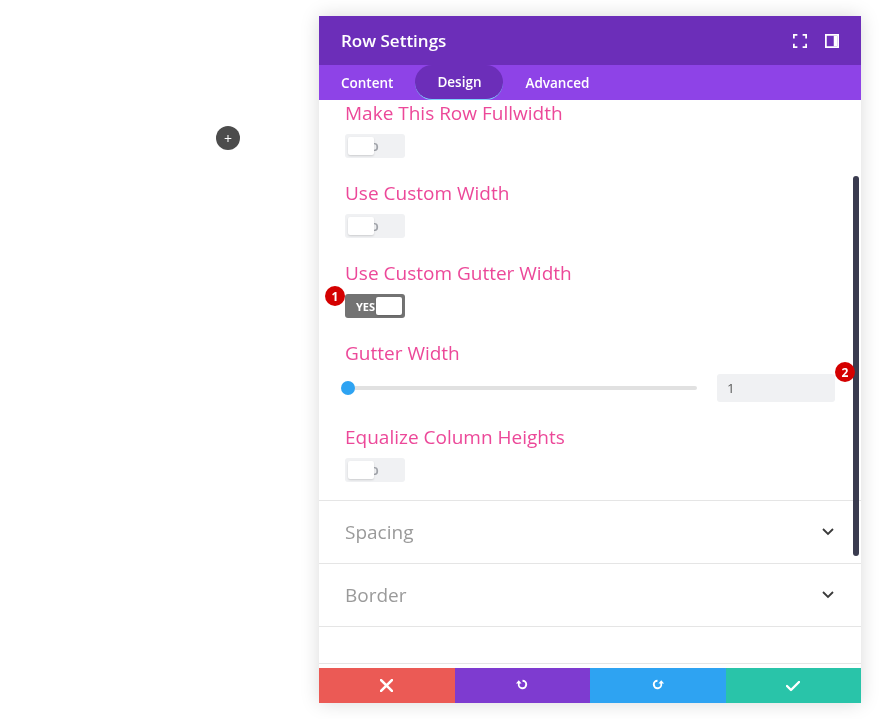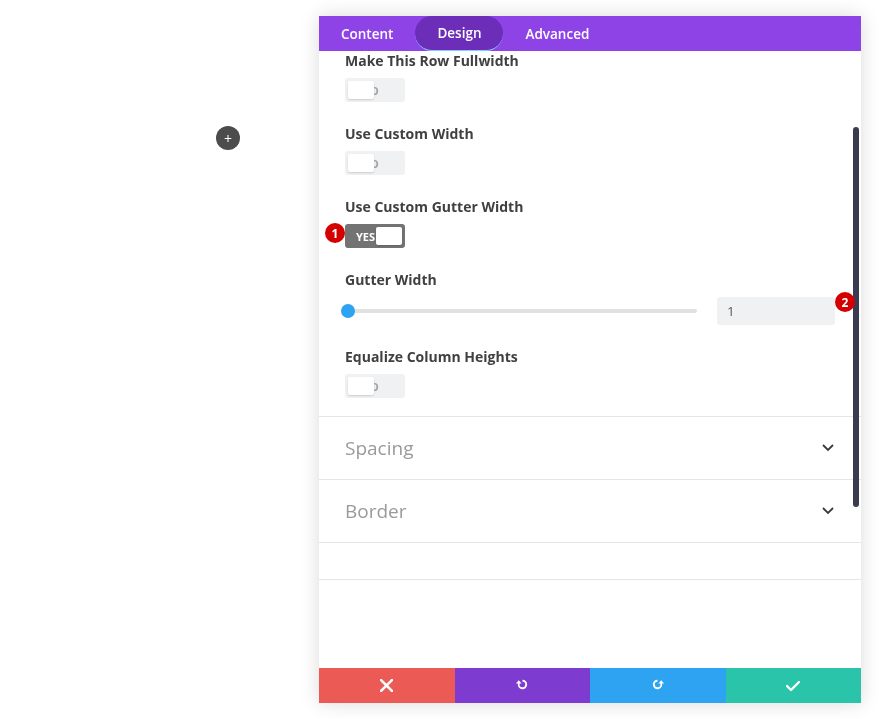--- a/index.html
+++ b/index.html
@@ -84,21 +84,21 @@
   }
   .section.expanded .section-title { color: #2ea3f2; }
   .chevron { display:flex; }
   .chevron svg { stroke: #3a3a3a; stroke-width: 1.8; fill: none; }
   .section.expanded .chevron svg { stroke: #2ea3f2; }
 
   .section-body { padding: 0 26px 18px 26px; }
 
   .opt { margin-bottom: 22px; }
   .opt:last-child { margin-bottom: 0; }
-  .opt-label { font-size: 14px; font-weight: 700; color: #404040; margin-bottom: 8px; }
+  .opt-label { font-size: 19px; font-weight: 400; color: #ec4899; margin-bottom: 8px; }
 
   .toggle {
     width: 60px; height: 24px;
     border-radius: 3px;
     display: flex; align-items: center;
     font-size: 11px; font-weight: 700;
     cursor: pointer;
     position: relative;
   }
   .toggle.off { background: #f0f1f3; color: #a0a3a9; padding-left: 16px; }
@@ -171,20 +171,36 @@
 </style>
 </head>
 <body>
 
 <div class="add-circle">
   <span>+</span>
 </div>
 
 <div class="panel">
 
+  <div class="panel-header">
+    <div class="panel-title">Row Settings</div>
+    <div class="header-icons">
+      <span>
+        <svg width="14" height="14" viewBox="0 0 16 16">
+            <path d="M2 2h3V0H0v5h2V2zm12 0v3h2V0h-5v2h3zM2 11H0v5h5v-2H2v-3zm12 3h-3v2h5v-5h-2v3z"></path>
+          </svg>
+      </span>
+      <span>
+        <svg width="14" height="14" viewBox="0 0 16 16">
+            <rect x="1" y="1" width="14" height="14" fill="none" stroke="#fff" stroke-width="2"></rect>
+            <rect x="10" y="2" width="4" height="12"></rect>
+          </svg>
+      </span>
+    </div>
+  </div>
 
   <div class="tabs">
     <div class="tab">Content</div>
     <div class="tab active">Design</div>
     <div class="tab">Advanced</div>
   </div>
 
   <div class="scroll-area">
 
     <div class="section expanded">

